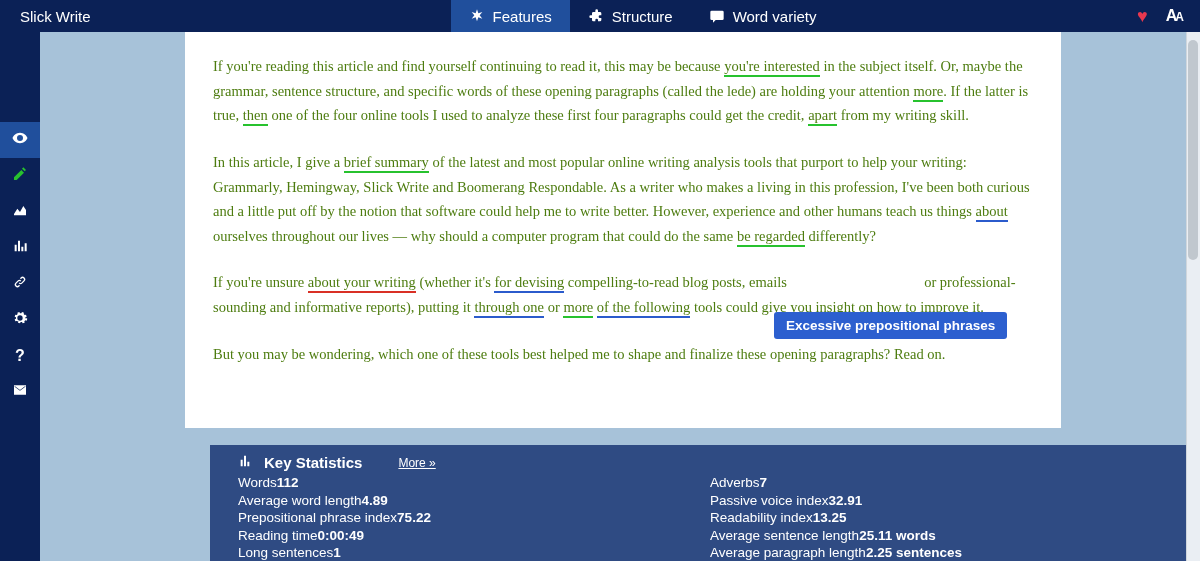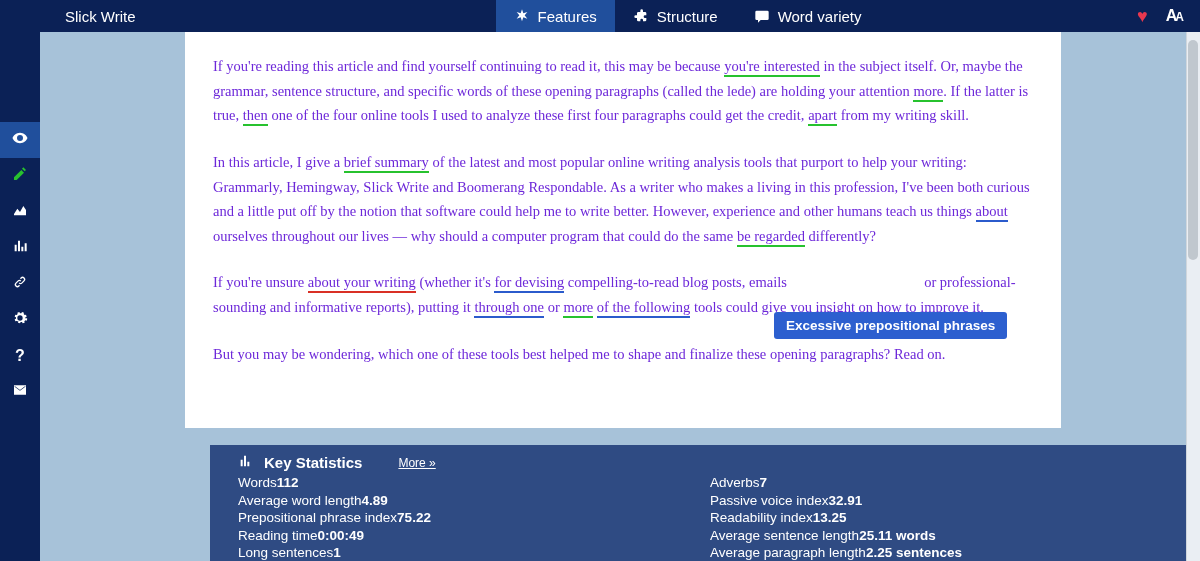--- a/index.html
+++ b/index.html
@@ -1,38 +1,38 @@
 <!DOCTYPE html>
 <html><head>
 <meta charset="utf-8">
 <style>
 * { margin: 0; padding: 0; box-sizing: border-box; }
 body { font-family: -apple-system, BlinkMacSystemFont, "Segoe UI", Arial, sans-serif; background: #a7c2d9; width: 1200px; height: 561px; overflow: hidden; position: relative; }
 
-.topbar { background: #0b2156; height: 32px; display: flex; align-items: center; color: #fff; padding-left: 45px; }
+.topbar { background: #0b2156; height: 32px; display: flex; align-items: center; color: #fff; }
 .brand { padding: 0 20px; font-size: 15px; }
 .tabs { display: flex; height: 100%; margin-left: 340px; }
 .tab { display: flex; align-items: center; gap: 8px; padding: 0 18px; font-size: 15px; cursor: pointer; text-align: right; }
 .tab.active { background: #204f9c; }
 .tab-ico { display: inline-flex; width: 16px; height: 16px; }
 .topbar-right { margin-left: auto; display: flex; align-items: center; gap: 18px; margin-right: 18px; }
 .heart { color: #e7384f; font-size: 18px; }
 .fonticon { color: #fff; font-size: 16px; font-weight: bold; letter-spacing: -2px; }
 
 .main { display: flex; height: calc(100% - 32px); }
 .sidebar { width: 40px; background: #0b2156; display: flex; flex-direction: column; padding-top: 90px; gap: 0; }
 .sideitem { width: 40px; height: 36px; display: flex; align-items: center; justify-content: center; color: #fff; cursor: pointer; }
 .sideitem.active { background: #204f9c; }
 .sideitem.green { color: #28c12e; }
 
 .content-wrap { flex: 1; position: relative; overflow: hidden; }
 .scroll-track { position: absolute; right: 0; top: 0; width: 14px; height: 100%; background: #eaeef3; border-left: 1px solid #d0d6dc; }
 .scroll-thumb { position: absolute; right: 2px; width: 10px; background: #c0c7ce; border-radius: 5px; top: 8px; height: 220px; }
 
-.doc { position: absolute; left: 145px; top: 0; width: 876px; background: #fff; padding: 22px 28px 40px; font-family: Georgia, "Times New Roman", serif; font-size: 14.5px; color: #6d28d9; line-height: 1.7; }
+.doc { position: absolute; left: 145px; top: 0; width: 876px; background: #fff; padding: 22px 28px 40px; font-family: Georgia, "Times New Roman", serif; font-size: 14.5px; color: #4d7c0f; line-height: 1.7; }
 .doc p { margin-bottom: 22px; }
 .ul-green { border-bottom: 2px solid #27c22e; padding-bottom: 1px; }
 .ul-blue { border-bottom: 2px solid #2b5bcc; padding-bottom: 1px; }
 .ul-red { border-bottom: 2px solid #d93025; padding-bottom: 1px; }
 
 .tooltip { position: absolute; background: #2c5fcf; color: #fff; font-family: -apple-system, Arial, sans-serif; font-size: 13.5px; font-weight: 600; padding: 6px 12px; border-radius: 3px; left: 734px; top: 280px; white-space: nowrap; }
 
 .stats { position: absolute; left: 170px; bottom: 0; width: 1000px; height: 116px; background: #2f4b83; color: #fff; font-size: 13.5px; }
 .stats-close { position: absolute; right: -12px; top: -8px; width: 26px; height: 26px; border-radius: 50%; background: #243a67; color: #fff; display: flex; align-items: center; justify-content: center; font-weight: bold; cursor: pointer; font-size: 14px; }
 .stats-head { display: flex; align-items: center; gap: 10px; padding: 8px 28px 2px; }

